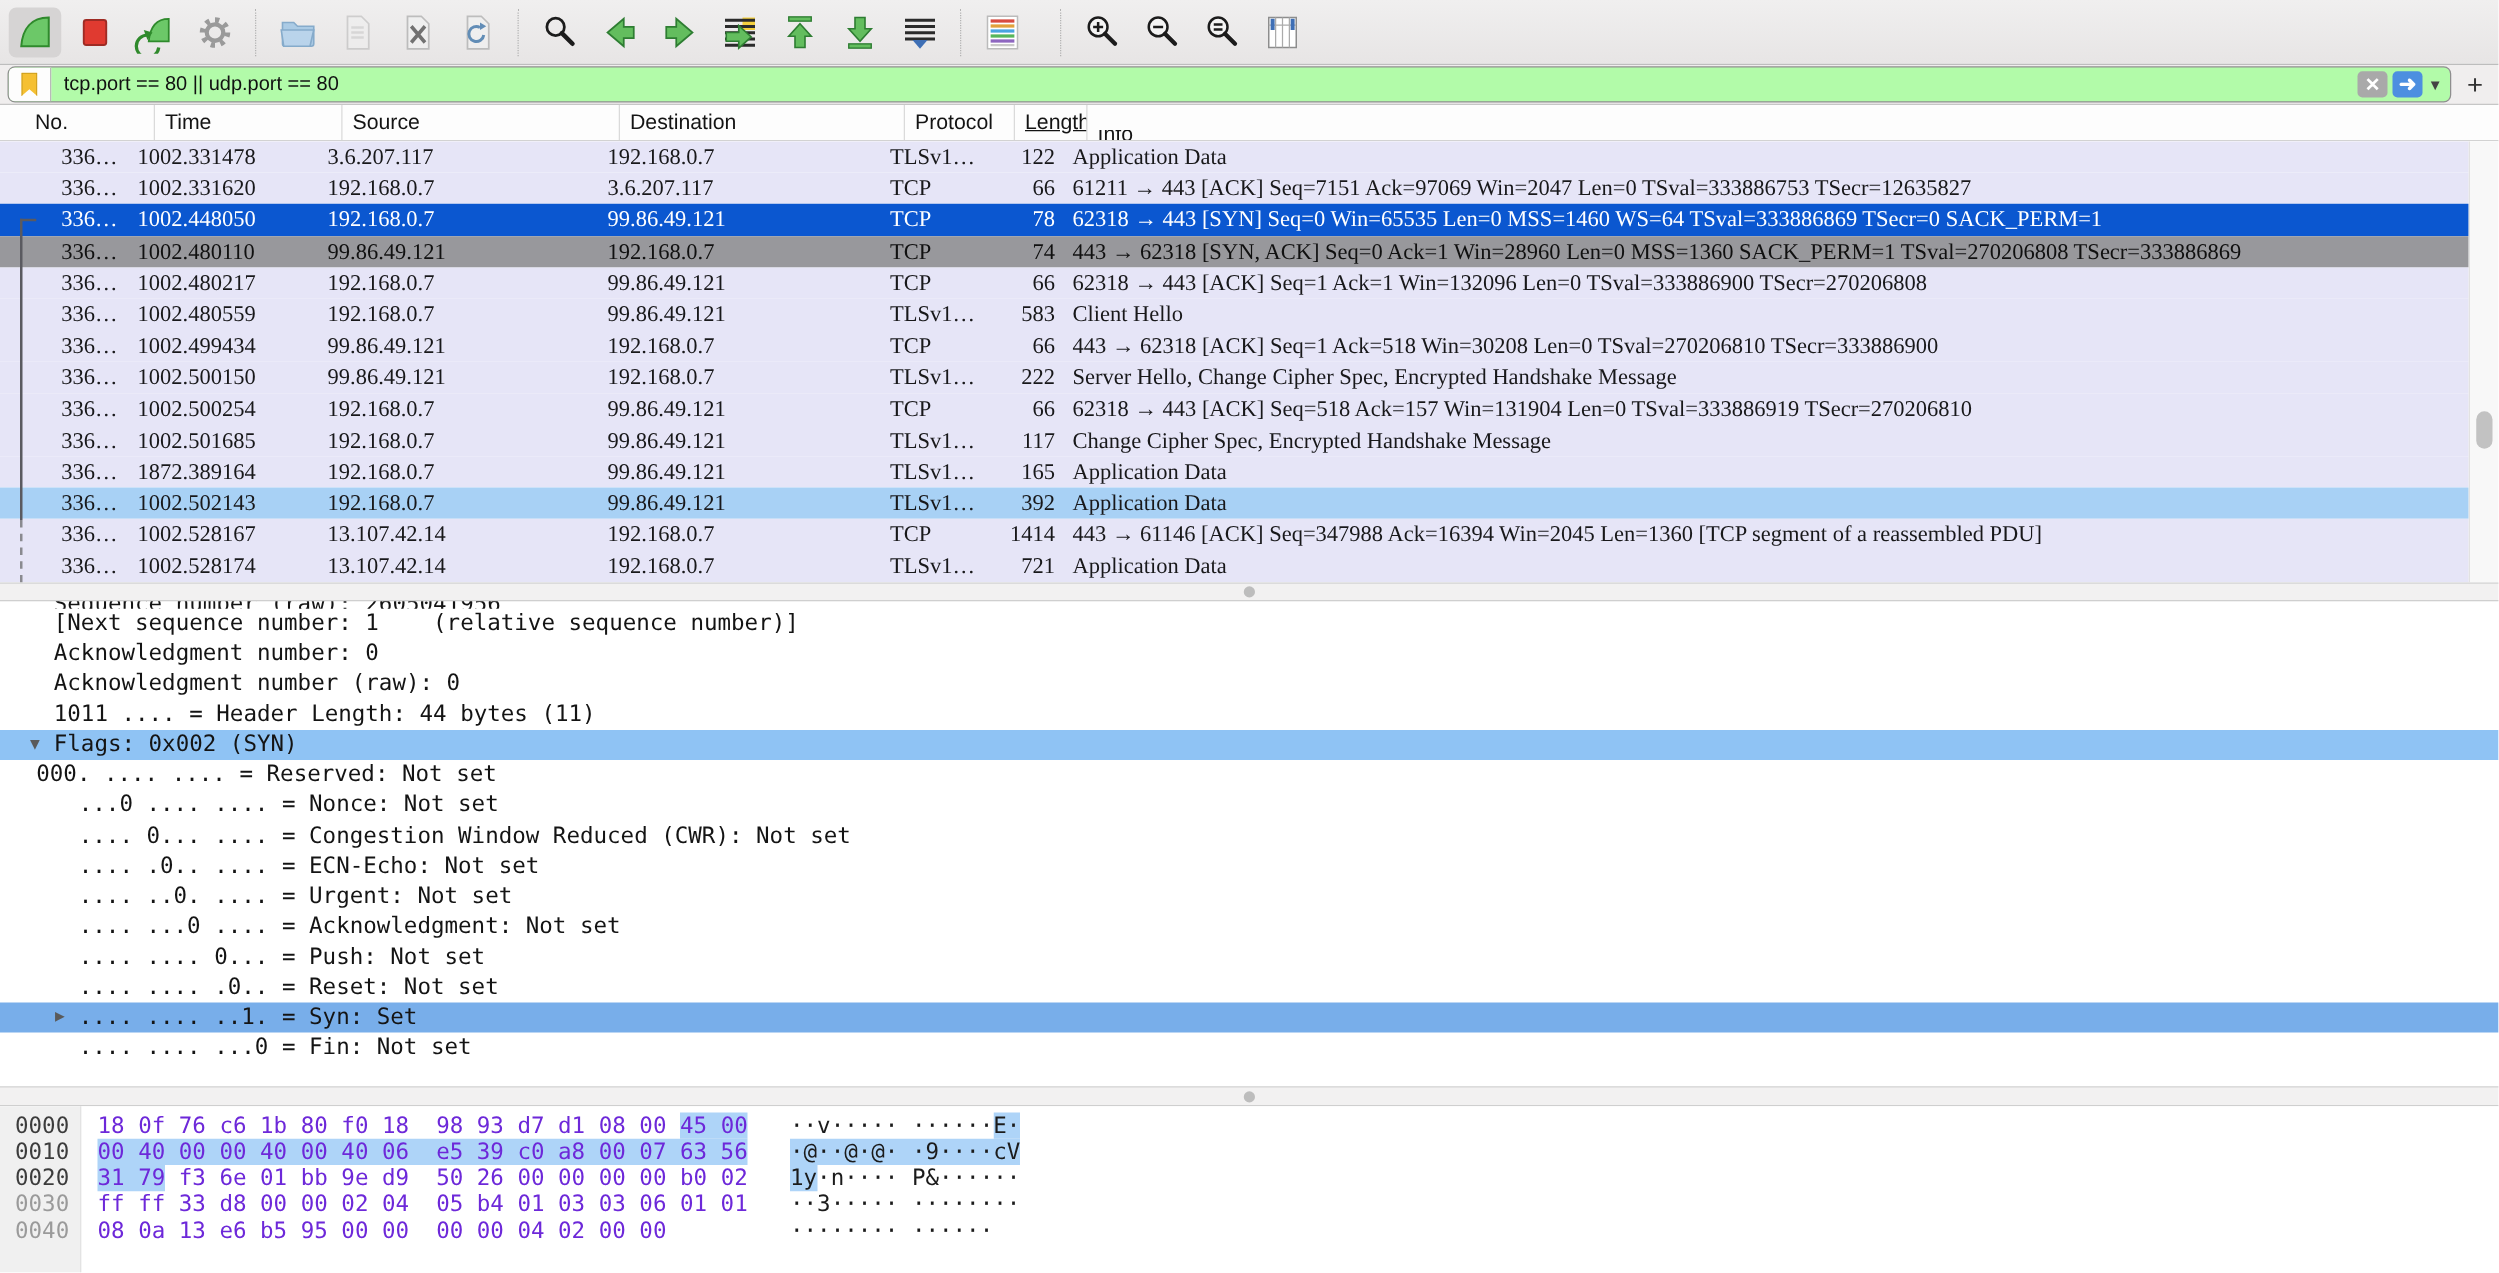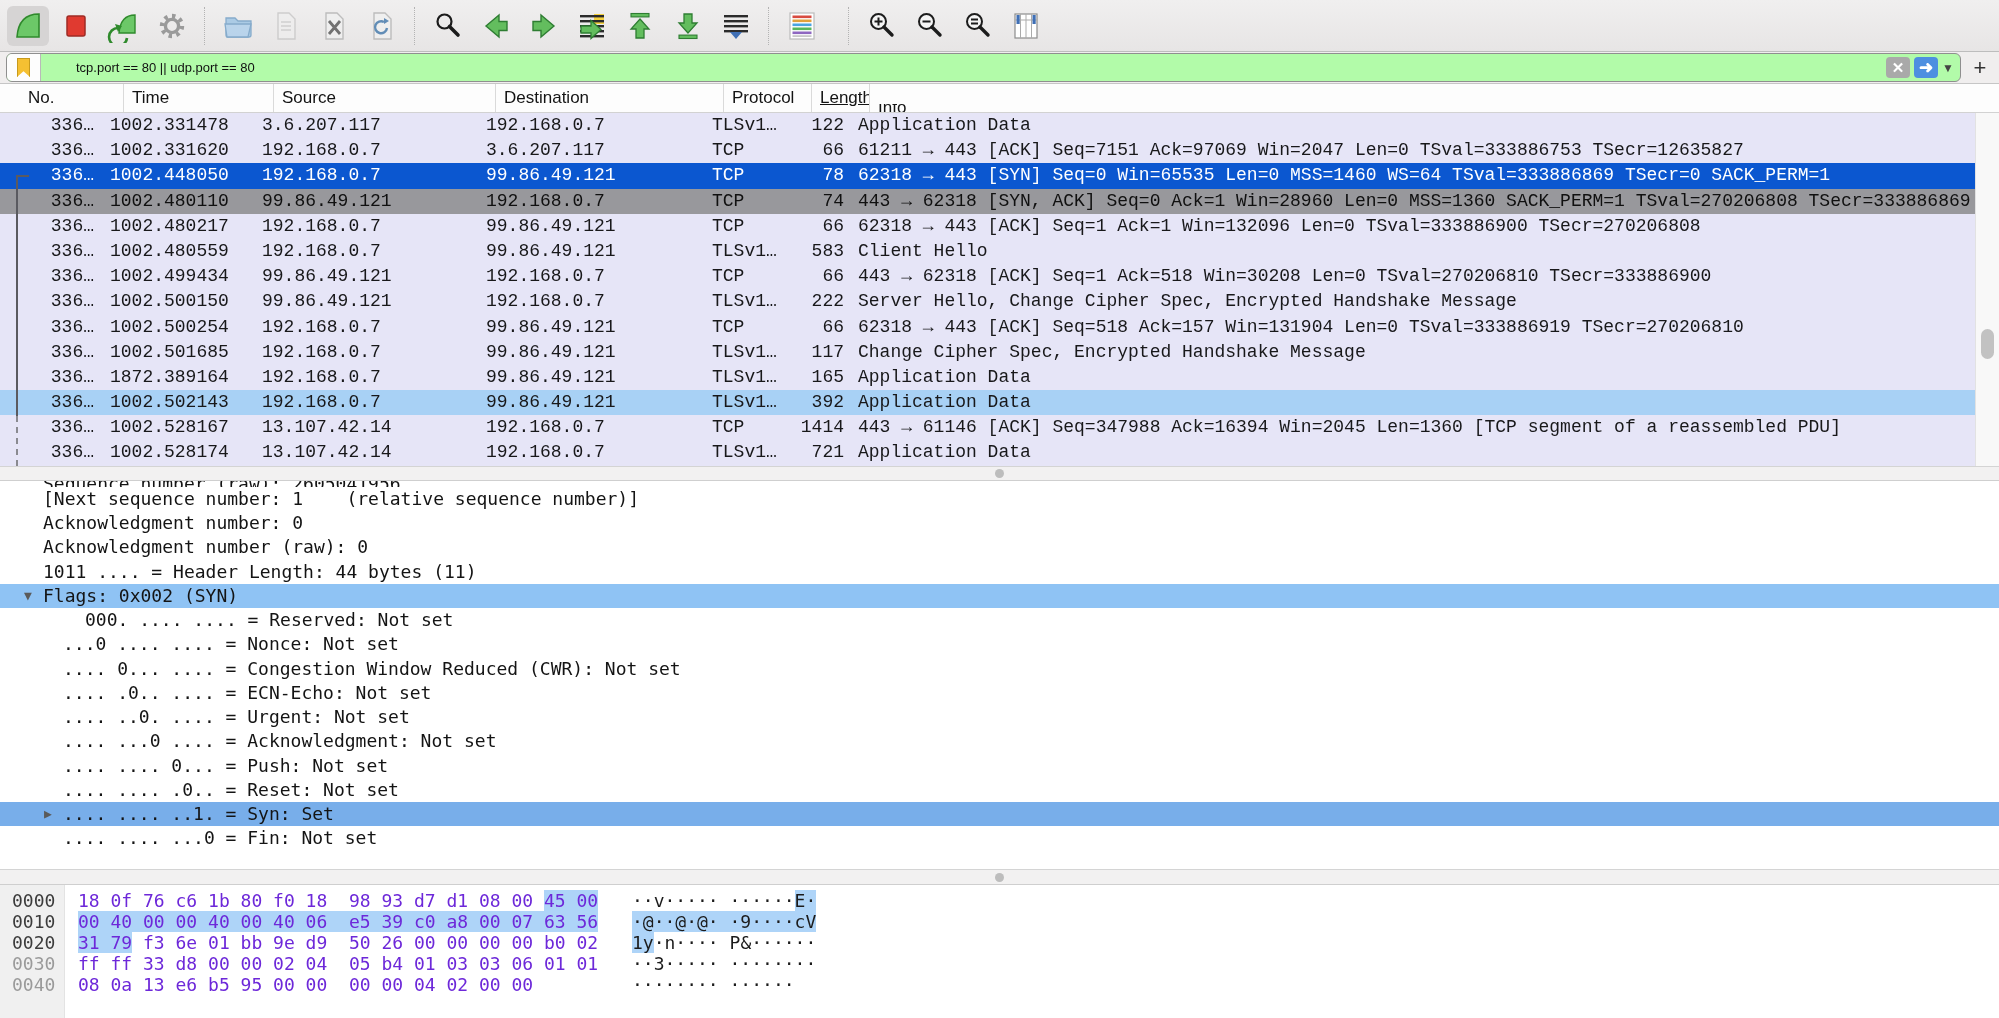--- a/index.html
+++ b/index.html
@@ -13,34 +13,34 @@
   .tbtn.muted{opacity:.55;}
   .tsep{width:1px;height:38px;border-left:1px dotted #b3b3b3;margin:0 8px;flex:0 0 auto;}
   .tspace{width:14px;flex:0 0 auto;}
   
   .filterbar{height:32px;background:#f0eeee;display:flex;align-items:center;padding:0 6px;box-sizing:border-box;border-bottom:1px solid #c6c6c6;}
   .ffield{flex:1;height:27px;background:var(--fgreen);border:1px solid #8f8f8f;border-radius:6px;
           display:flex;align-items:center;overflow:hidden;}
   .fbookmark{width:33px;height:100%;background:#fdfdfd;border-right:1px solid #b9b9b9;display:flex;align-items:center;justify-content:center;}
   .ribbon{width:13px;height:19px;background:#f5c032;border:1px solid #c79a1d;box-sizing:border-box;
           clip-path:polygon(0 0,100% 0,100% 100%,50% 70%,0 100%);}
-  .ftext{flex:1;padding-left:10px;font-size:13px;color:#111;white-space:pre;overflow:hidden;margin-left:25px;}
+  .ftext{flex:1;padding-left:10px;font-size:16px;color:#111;white-space:pre;overflow:hidden;}
   .fbtn{width:24px;height:21px;border-radius:4px;display:flex;align-items:center;justify-content:center;
         color:#fff;font-size:15px;font-weight:bold;margin-right:4px;flex:0 0 auto;}
   .fclear{background:#a9a9a9;}
   .fapply{background:#4d8fe0;font-size:17px;}
   .fcaret{color:#444;font-size:12px;margin:0 6px 0 0;flex:0 0 auto;}
   .fplus{width:26px;text-align:center;font-size:22px;color:#333;flex:0 0 auto;margin-left:6px;}
   
   .pheader{height:28px;background:#fdfdfd;border-bottom:1px solid #d2d2d2;display:flex;font-size:17px;color:#141414;}
   .hcell{display:flex;align-items:center;border-right:1px solid #dadada;box-sizing:border-box;padding-left:8px;overflow:hidden;white-space:nowrap;flex:0 0 auto;}
   .c-no{width:104px;margin-left:20px;}.c-time{width:150px;}.c-src{width:222px;}.c-dst{width:228px;}
   .c-proto{width:88px;}.c-len{width:58px;text-decoration:underline;}.c-info{flex:1 1 auto;border-right:none;margin-top:20px;}
   .plist{position:relative;height:353px;overflow:hidden;background:#fff;}
-  .prow{display:flex;height:25.2px;line-height:25.2px;font-family:Liberation Mono, monospace;font-size:18px;
+  .prow{display:flex;height:25.2px;line-height:25.2px;font-family:Liberation Serif, serif;font-size:18px;
         color:#18181a;background:var(--row);white-space:pre;width:1975px;}
   .prow.sel{background:var(--sel);color:#fff;}
   .prow.rel{background:var(--rel);color:#101010;}
   .prow.stream{background:var(--stream);}
   .pcell{overflow:hidden;box-sizing:border-box;flex:0 0 auto;}
   .pcell.num{width:104px;text-align:right;padding-right:10px;}
   .pcell.t{width:150px;padding-left:6px;}
   .pcell.s{width:222px;padding-left:8px;}
   .pcell.d{width:228px;padding-left:10px;}
   .pcell.p{width:88px;padding-left:8px;}
@@ -276,21 +276,21 @@
       <div class="dot"></div>
     </div>
 
   <div class="detail" id="detail">
       <div class="dline  clipped" style="padding-left:43px"><span>Sequence number (raw): 2605041956</span></div>
       <div class="dline  " style="padding-left:43px"><span>[Next sequence number: 1    (relative sequence number)]</span></div>
       <div class="dline  " style="padding-left:43px"><span>Acknowledgment number: 0</span></div>
       <div class="dline  " style="padding-left:43px"><span>Acknowledgment number (raw): 0</span></div>
       <div class="dline  " style="padding-left:43px"><span>1011 .... = Header Length: 44 bytes (11)</span></div>
       <div class="dline hlmed " style="padding-left:43px"><span class="darr" style="left:24px">▼</span><span>Flags: 0x002 (SYN)</span></div>
-      <div class="dline  " style="padding-left:85px"><span>000. .... .... = Reserved: Not set</span></div>
+      <div class="dline  " style="padding-left:29px"><span>000. .... .... = Reserved: Not set</span></div>
       <div class="dline  " style="padding-left:63px"><span>...0 .... .... = Nonce: Not set</span></div>
       <div class="dline  " style="padding-left:63px"><span>.... 0... .... = Congestion Window Reduced (CWR): Not set</span></div>
       <div class="dline  " style="padding-left:63px"><span>.... .0.. .... = ECN-Echo: Not set</span></div>
       <div class="dline  " style="padding-left:63px"><span>.... ..0. .... = Urgent: Not set</span></div>
       <div class="dline  " style="padding-left:63px"><span>.... ...0 .... = Acknowledgment: Not set</span></div>
       <div class="dline  " style="padding-left:63px"><span>.... .... 0... = Push: Not set</span></div>
       <div class="dline  " style="padding-left:63px"><span>.... .... .0.. = Reset: Not set</span></div>
       <div class="dline hlsel " style="padding-left:63px"><span class="darr" style="left:44px">▶</span><span>.... .... ..1. = Syn: Set</span></div>
       <div class="dline  " style="padding-left:63px"><span>.... .... ...0 = Fin: Not set</span></div>
     </div>

